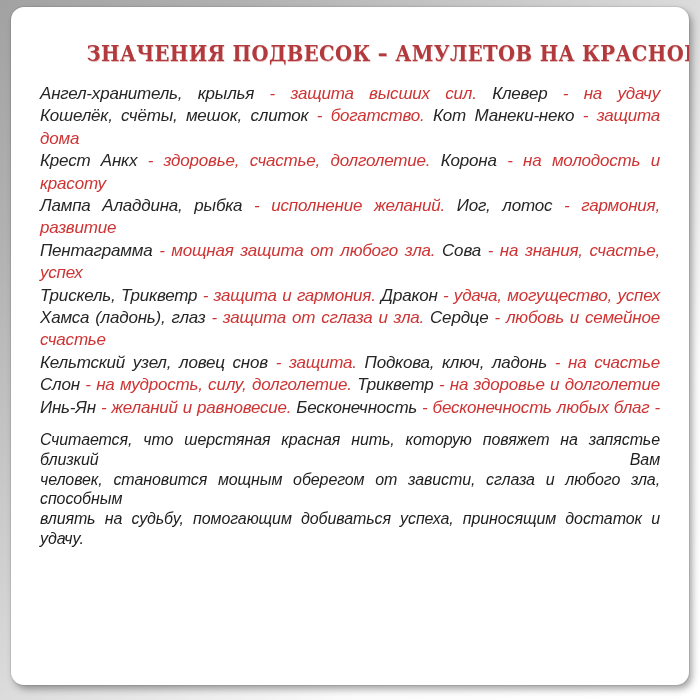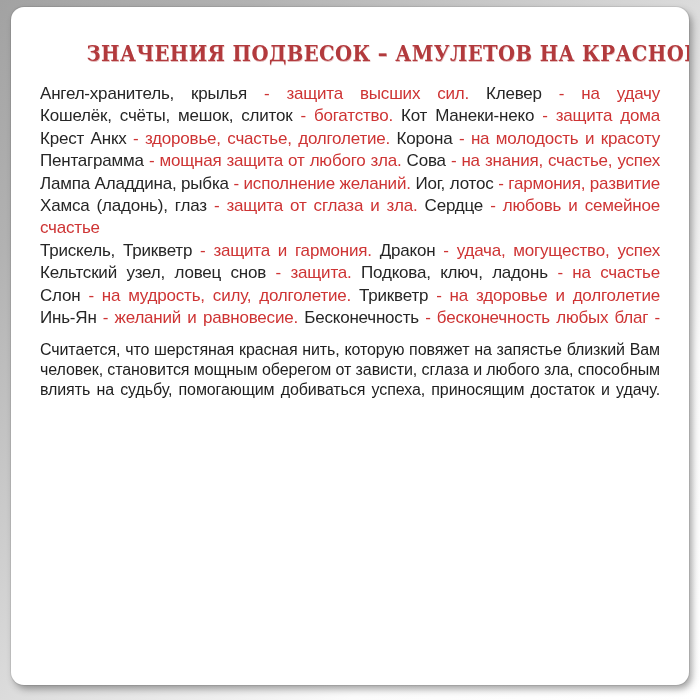--- a/index.html
+++ b/index.html
@@ -33,54 +33,56 @@
     line-height: 30px;
     letter-spacing: 0.5px;
     white-space: nowrap;
     transform: scaleX(0.85);
     transform-origin: 50% 50%;
     text-shadow: 0.5px 0.5px 0 rgba(178,58,61,0.35);
   }
 
   .meanings { margin-top: 15px; }
   .m-line {
+    font-style: italic;
     font-size: 17px;
     line-height: 22.4px;
     letter-spacing: -0.2px;
     text-align: justify;
     text-align-last: justify;
   }
   .seg-k { color: #262626; }
   .seg-r { color: #ce3434; }
 
   .desc { margin-top: 11px; }
   .d-line {
+    font-style: italic;
     font-size: 16px;
     line-height: 19.8px;
     letter-spacing: -0.1px;
     color: #1e1e1e;
     text-align: justify;
     text-align-last: justify;
   }
 </style>
 </head>
 <body>
 
 <div class="stage">
   <div class="card">
     <div class="title" style="color: rgb(178, 58, 61);">ЗНАЧЕНИЯ ПОДВЕСОК – АМУЛЕТОВ НА КРАСНОЙ НИТИ</div>
 
     <div class="meanings">
         <div class="m-line"><span class="seg-k">Ангел-хранитель, крылья</span> <span class="seg-r">- защита высших сил.</span> <span class="seg-k">Клевер</span> <span class="seg-r">- на удачу</span></div>
         <div class="m-line"><span class="seg-k">Кошелёк, счёты, мешок, слиток</span> <span class="seg-r">- богатство.</span> <span class="seg-k">Кот Манеки-неко</span> <span class="seg-r">- защита дома</span></div>
         <div class="m-line"><span class="seg-k">Крест Анкх</span> <span class="seg-r">- здоровье, счастье, долголетие.</span> <span class="seg-k">Корона</span> <span class="seg-r">- на молодость и красоту</span></div>
+        <div class="m-line"><span class="seg-k">Лампа Аладдина, рыбка</span> <span class="seg-r">- исполнение желаний.</span> <span class="seg-k">Иог, лотос</span> <span class="seg-r">- гармония, развитие</span></div>
         <div class="m-line"><span class="seg-k">Пентаграмма</span> <span class="seg-r">- мощная защита от любого зла.</span> <span class="seg-k">Сова</span> <span class="seg-r">- на знания, счастье, успех</span></div>
-        <div class="m-line"><span class="seg-k">Лампа Аладдина, рыбка</span> <span class="seg-r">- исполнение желаний.</span> <span class="seg-k">Иог, лотос</span> <span class="seg-r">- гармония, развитие</span></div>
+        <div class="m-line"><span class="seg-k">Трискель, Трикветр</span> <span class="seg-r">- защита и гармония.</span> <span class="seg-k">Дракон</span> <span class="seg-r">- удача, могущество, успех</span></div>
         <div class="m-line"><span class="seg-k">Хамса (ладонь), глаз</span> <span class="seg-r">- защита от сглаза и зла.</span> <span class="seg-k">Сердце</span> <span class="seg-r">- любовь и семейное счастье</span></div>
-        <div class="m-line"><span class="seg-k">Трискель, Трикветр</span> <span class="seg-r">- защита и гармония.</span> <span class="seg-k">Дракон</span> <span class="seg-r">- удача, могущество, успех</span></div>
         <div class="m-line"><span class="seg-k">Кельтский узел, ловец снов</span> <span class="seg-r">- защита.</span> <span class="seg-k">Подкова, ключ, ладонь</span> <span class="seg-r">- на счастье</span></div>
         <div class="m-line"><span class="seg-k">Слон</span> <span class="seg-r">- на мудрость, силу, долголетие.</span> <span class="seg-k">Трикветр</span> <span class="seg-r">- на здоровье и долголетие</span></div>
         <div class="m-line"><span class="seg-k">Инь-Ян</span> <span class="seg-r">- желаний и равновесие.</span> <span class="seg-k">Бесконечность</span> <span class="seg-r">- бесконечность любых благ -</span></div>
       </div>
 
     <div class="desc">
         <div class="d-line">Считается, что шерстяная красная нить, которую повяжет на запястье близкий Вам</div>
         <div class="d-line">человек, становится мощным оберегом от зависти, сглаза и любого зла, способным</div>
         <div class="d-line">влиять на судьбу, помогающим добиваться успеха, приносящим достаток и удачу.</div>
       </div>

